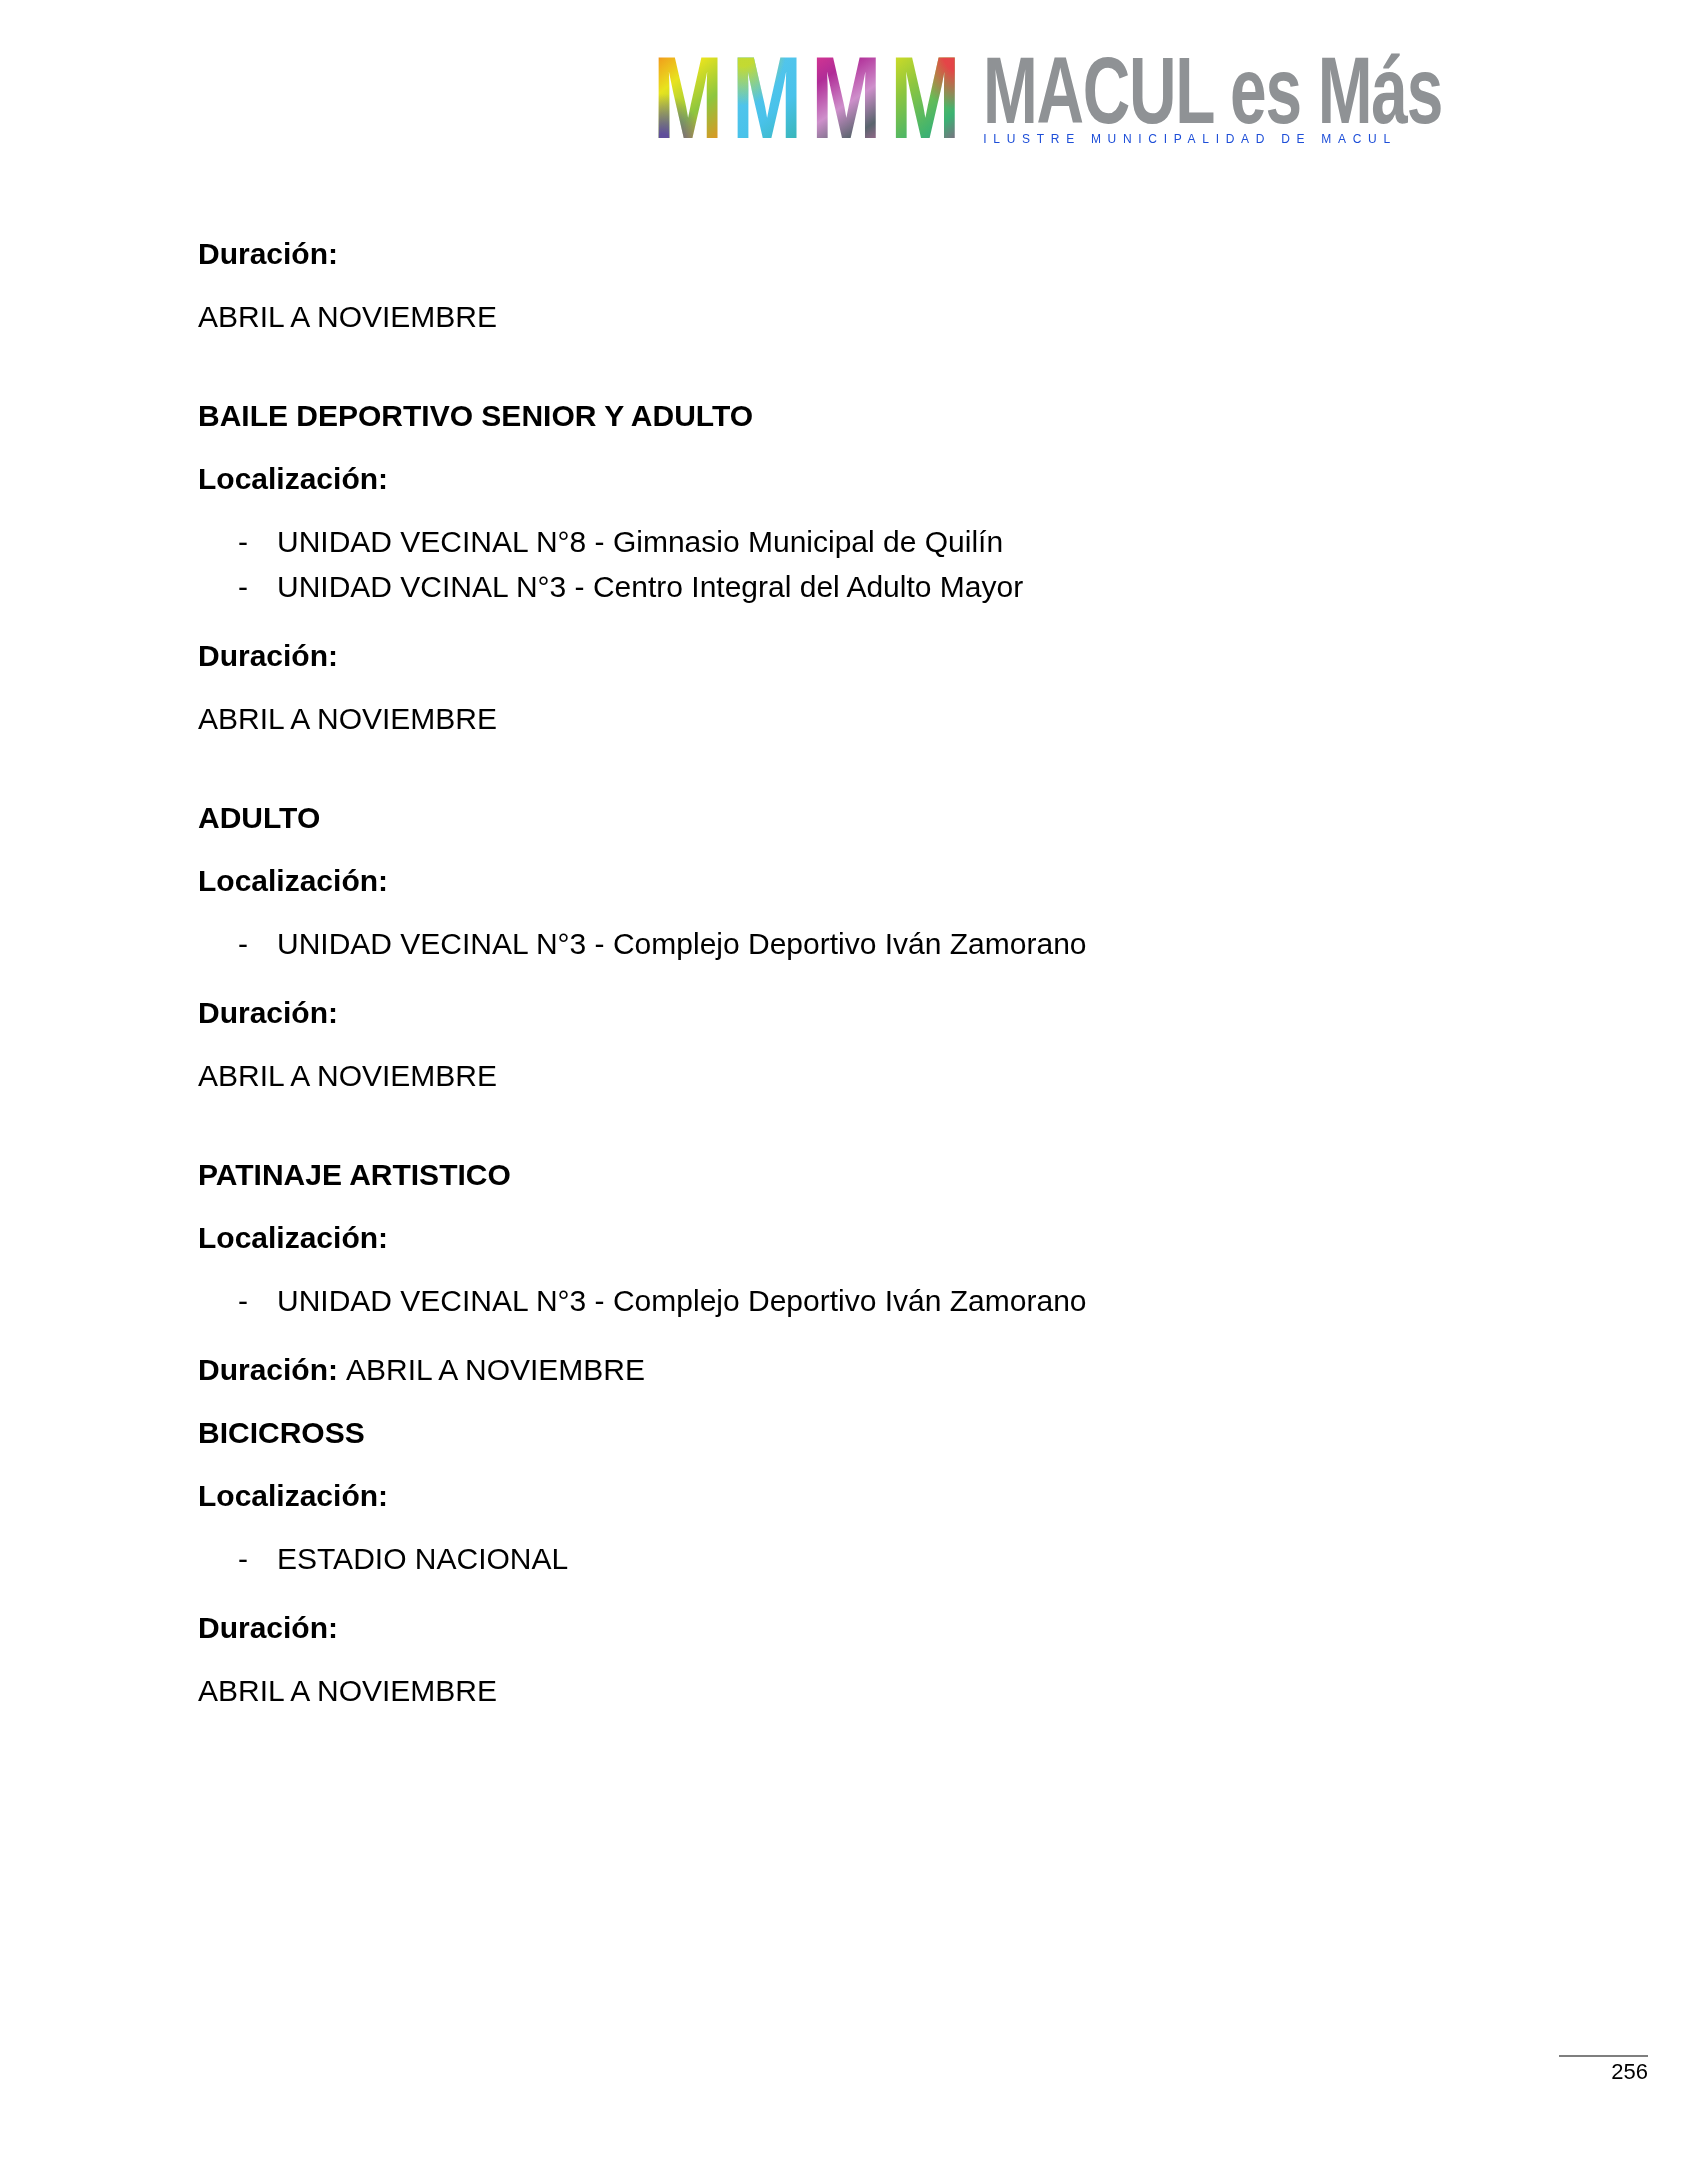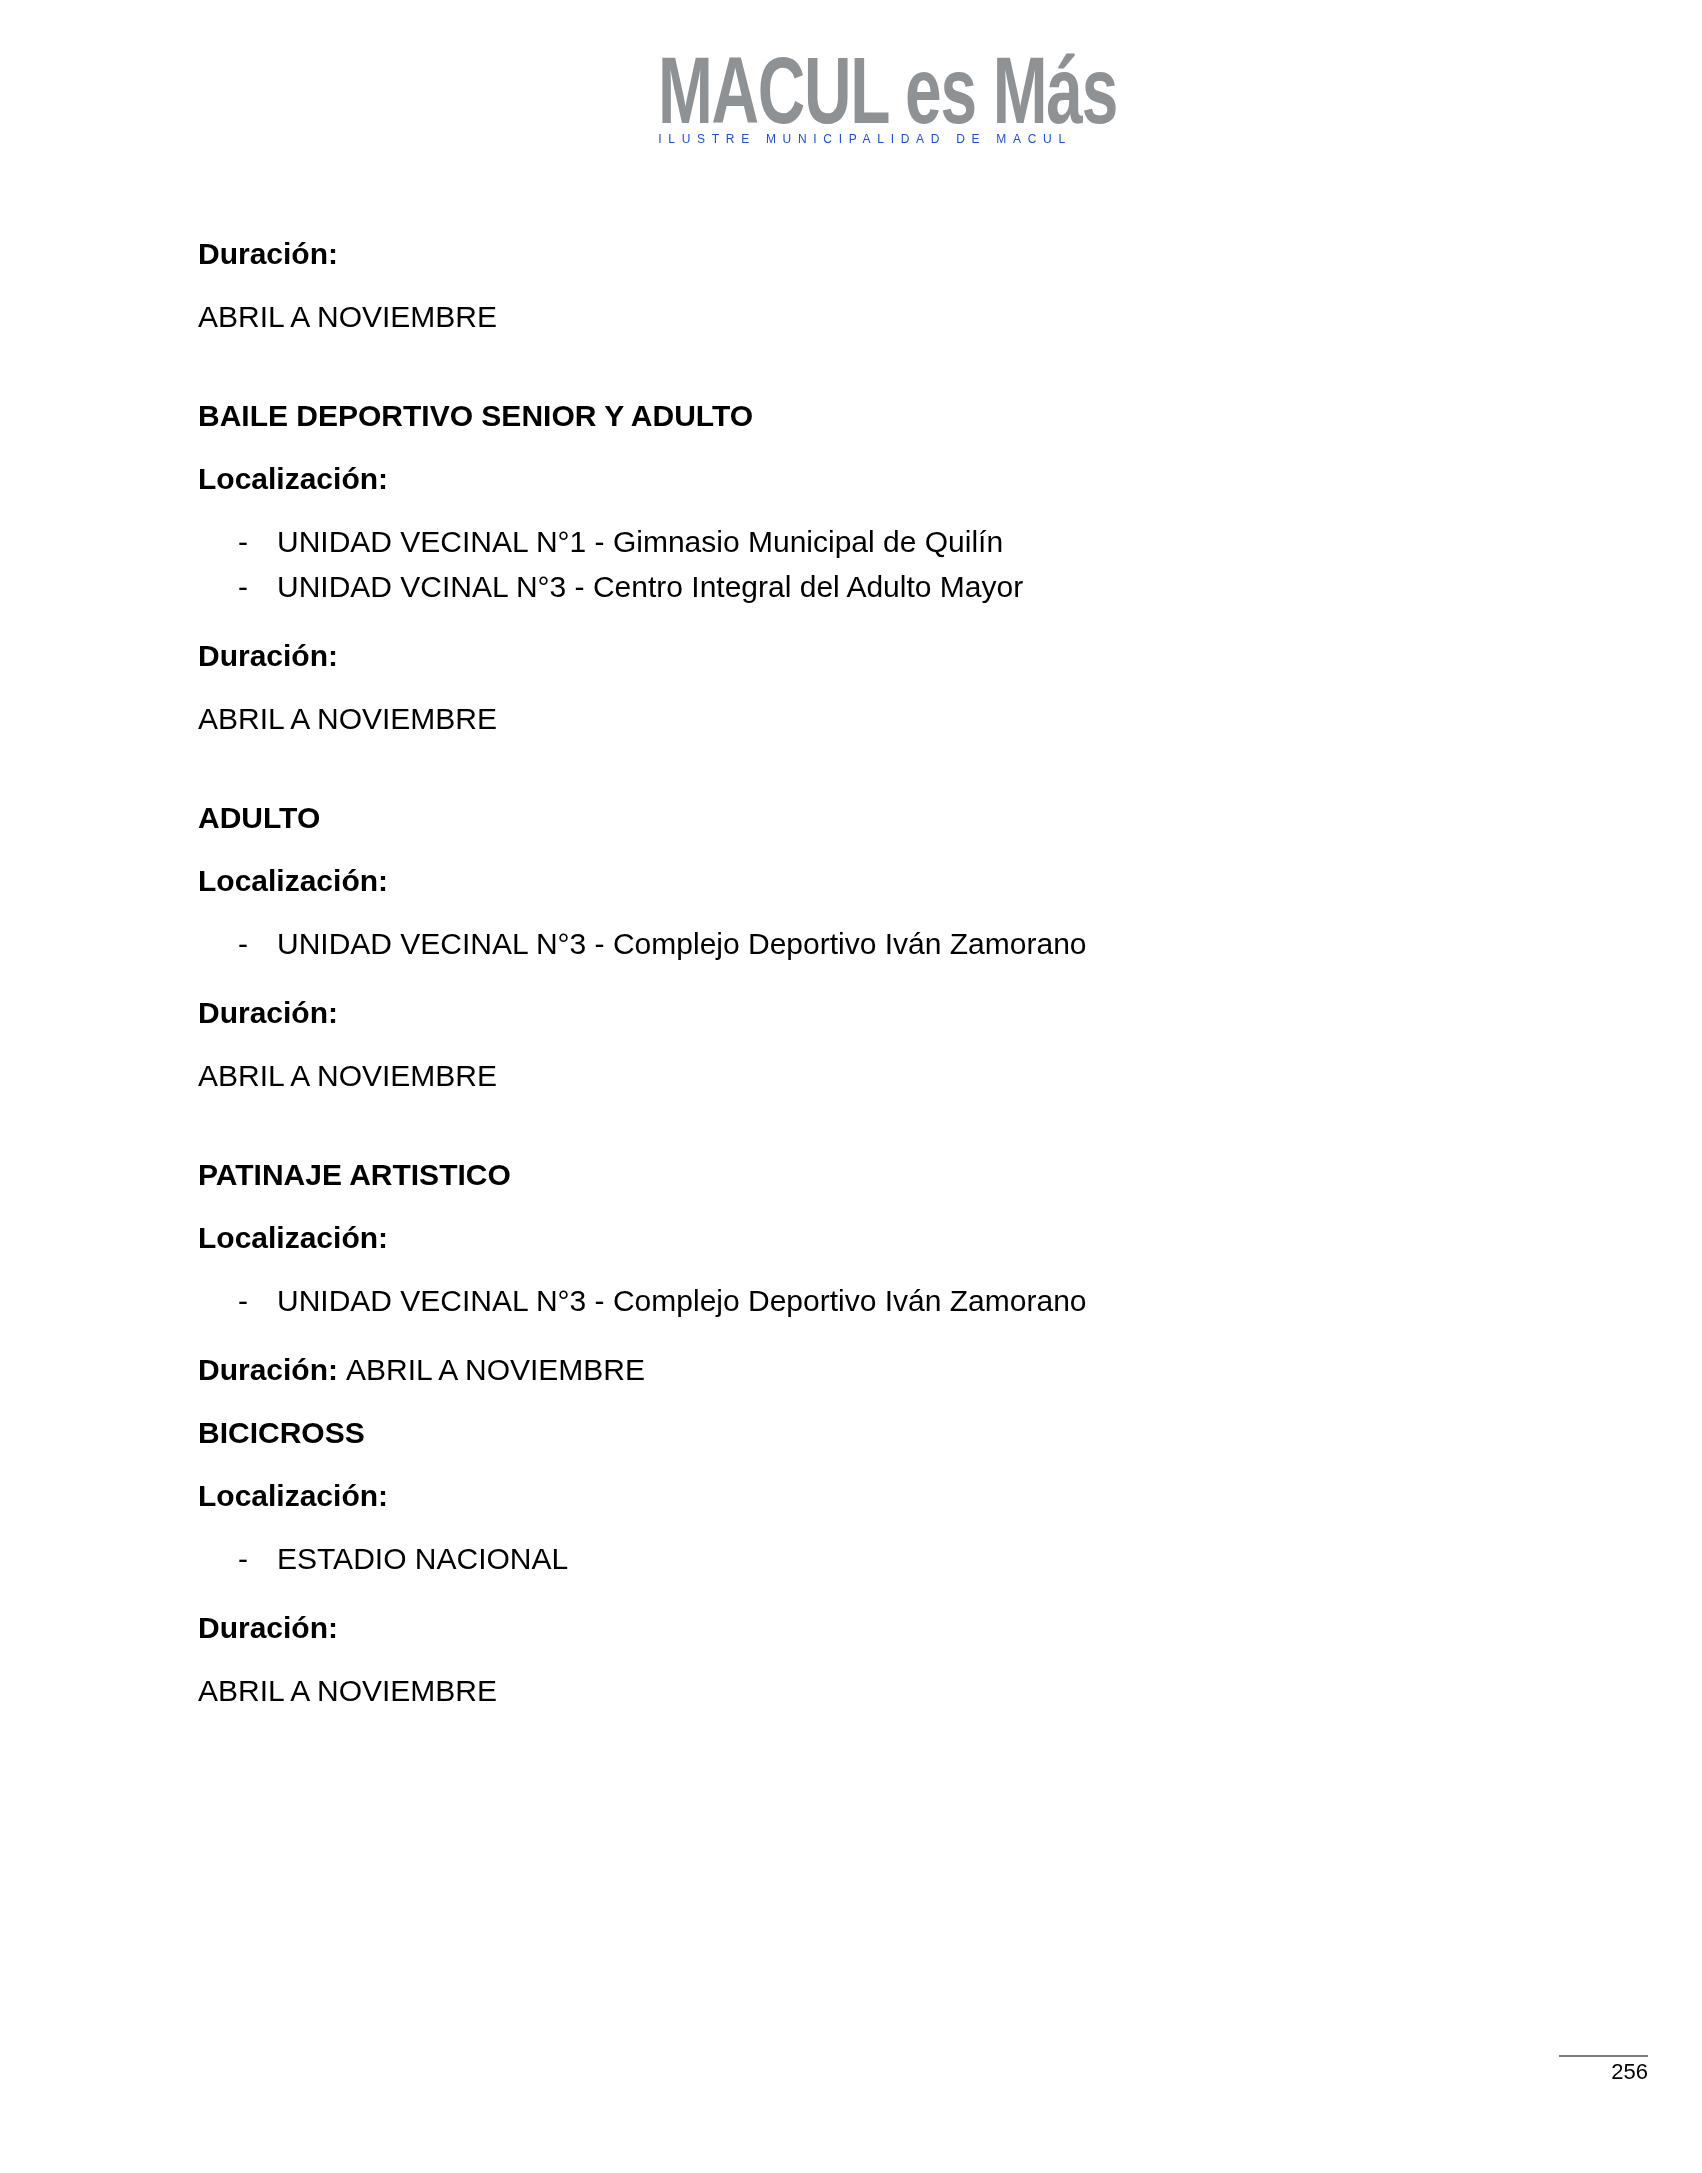--- a/index.html
+++ b/index.html
@@ -120,40 +120,45 @@
     line-height: 23px;
     color: #000000;
   }
 </style>
 </head>
 <body>
 
 <div class="page">
 
   <div class="logo">
+    <div class="mmmm-wrap">
+      <span class="mmmm">
+        <span class="m1">M</span><span class="m2">M</span><span class="m3">M</span><span class="m4">M</span>
+      </span>
+    </div>
     <div class="brand">
       <span class="brand-title">MACUL es Más</span>
       <span class="brand-subtitle">ILUSTRE MUNICIPALIDAD DE MACUL</span>
     </div>
   </div>
 
   <div class="content">
 
     <div class="block-gap">
       <p class="para bold">Duración:</p>
       <p class="para">ABRIL A NOVIEMBRE</p>
     </div>
 
     <div class="block-gap">
       <p class="para bold">BAILE DEPORTIVO SENIOR Y ADULTO</p>
       <p class="para bold">Localización:</p>
       <ul class="loc-list">
         <li>
           <span class="dash">-</span>
-          <span>UNIDAD VECINAL N°1 - Gimnasio Municipal de Quilín</span>
+          <span>UNIDAD VECINAL N°8 - Gimnasio Municipal de Quilín</span>
         </li>
         <li>
           <span class="dash">-</span>
           <span>UNIDAD VCINAL N°3 - Centro Integral del Adulto Mayor</span>
         </li>
       </ul>
       <p class="para bold">Duración:</p>
       <p class="para">ABRIL A NOVIEMBRE</p>
     </div>
 

